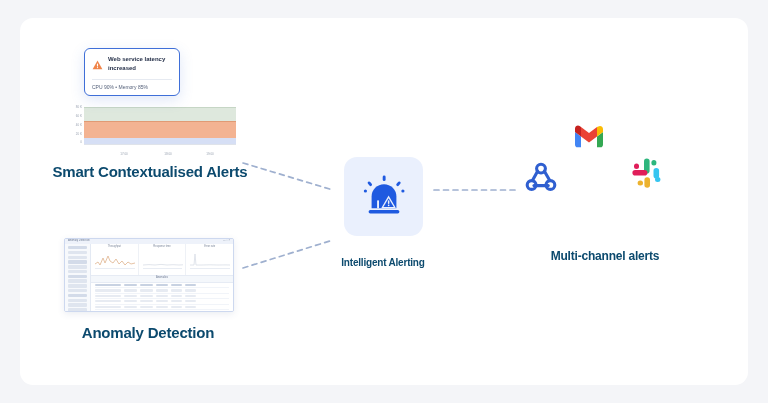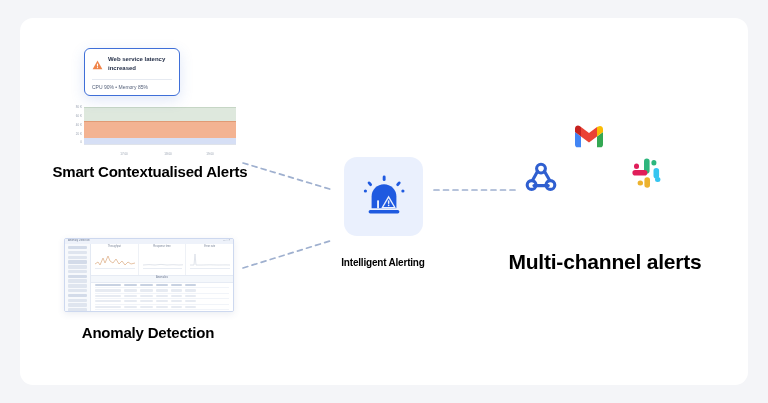--- a/index.html
+++ b/index.html
@@ -28,21 +28,21 @@
     width: 728px;
     height: 367px;
     background: #ffffff;
     border-radius: 13px;
   }
 
   
   .stage-label {
     position: absolute;
     text-align: center;
-    color: #000000;
+    color: #0c4a6e;
     font-weight: bold;
     letter-spacing: -0.2px;
     line-height: 1.35;
   }
 
   
   .panel-alerts {
     position: absolute;
     left: 62px;
     top: 48px;
@@ -330,21 +330,21 @@
   }
   .logo-gmail   { left: 574px; top: 124px; }
   .logo-webhook { left: 524px; top: 160px; }
   .logo-slack   { left: 631px; top: 157px; }
   .logo-pd      { left: 577px; top: 186px; }
 
   .label-channels {
     left: 500px;
     top: 248px;
     width: 210px;
-    font-size: 21px;
+    font-size: 12px;
     text-align: center;
   }
 
   
   .connectors {
     position: absolute;
     left: 0; top: 0;
     width: 768px;
     height: 403px;
     pointer-events: none;

